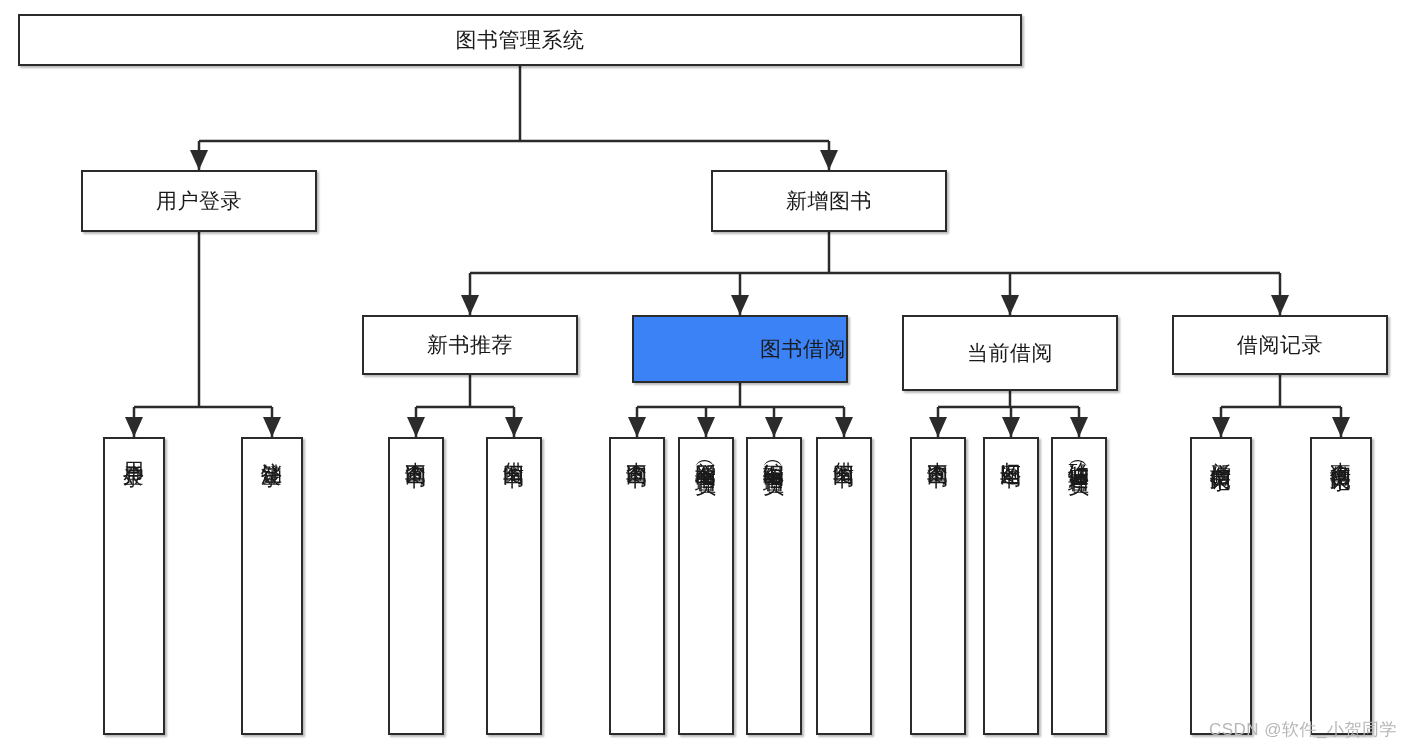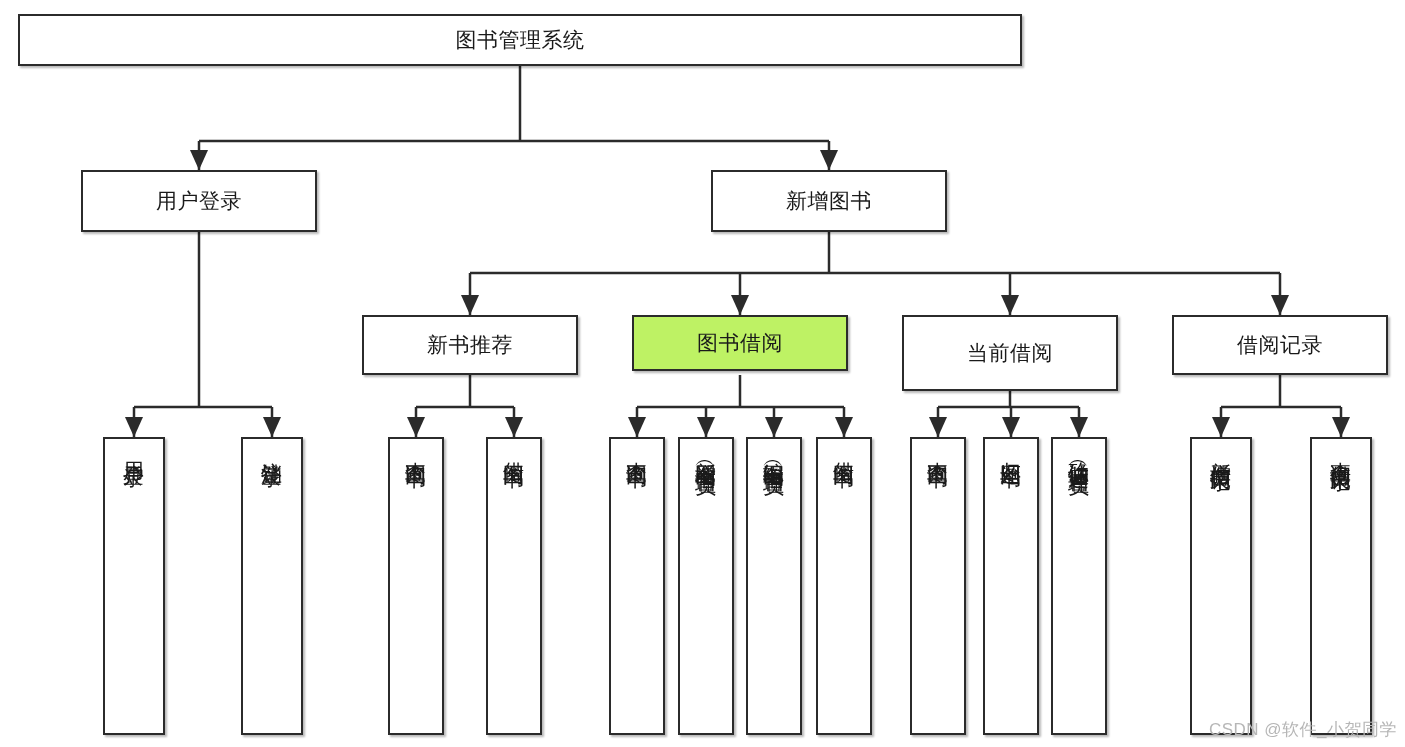--- a/index.html
+++ b/index.html
@@ -138,21 +138,21 @@
       </div>
       <div class="node horizontal" style="left: 81px; top: 170px; width: 236px; height: 62px; border-color: rgb(43, 43, 43); background: rgb(255, 255, 255);">
         <div class="node-label" style="color: rgb(26, 26, 26);">用户登录</div>
       </div>
       <div class="node horizontal" style="left: 711px; top: 170px; width: 236px; height: 62px; border-color: rgb(43, 43, 43); background: rgb(255, 255, 255);">
         <div class="node-label" style="color: rgb(26, 26, 26);">新增图书</div>
       </div>
       <div class="node horizontal" style="left: 362px; top: 315px; width: 216px; height: 60px; border-color: rgb(43, 43, 43); background: rgb(255, 255, 255);">
         <div class="node-label" style="color: rgb(26, 26, 26); text-align: center;">新书推荐</div>
       </div>
-      <div class="node horizontal" style="left: 632px; top: 315px; width: 216px; height: 56px; border-color: rgb(43, 43, 43); background: #bef264;">
+      <div class="node horizontal" style="left: 632px; top: 315px; width: 216px; height: 68px; border-color: rgb(43, 43, 43); background: #3b82f6; justify-content: flex-end;">
         <div class="node-label" style="color: rgb(26, 26, 26);">图书借阅</div>
       </div>
       <div class="node horizontal" style="left: 902px; top: 315px; width: 216px; height: 76px; border-color: rgb(43, 43, 43); background: rgb(255, 255, 255);">
         <div class="node-label" style="color: rgb(26, 26, 26);">当前借阅</div>
       </div>
       <div class="node horizontal" style="left: 1172px; top: 315px; width: 216px; height: 60px; border-color: rgb(43, 43, 43); background: rgb(255, 255, 255);">
         <div class="node-label" style="color: rgb(26, 26, 26);">借阅记录</div>
       </div>
       <div class="node vertical" style="left: 103px; top: 437px; width: 62px; height: 298px; border-color: rgb(43, 43, 43); background: rgb(255, 255, 255);">
         <div class="node-label" style="color: rgb(26, 26, 26);">用户登录</div>

